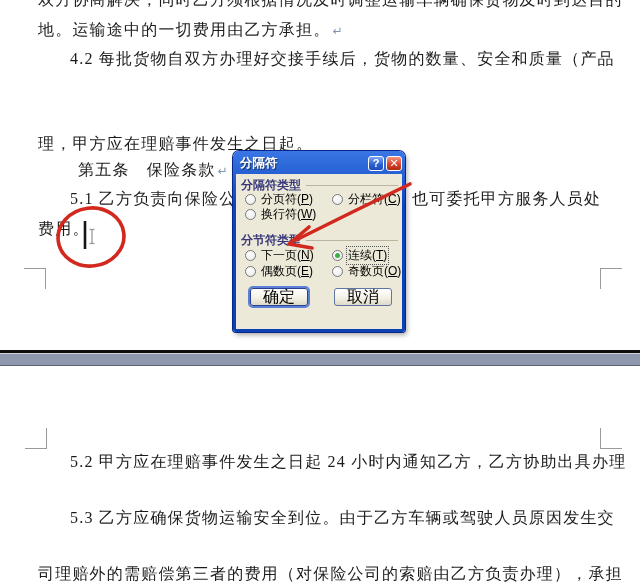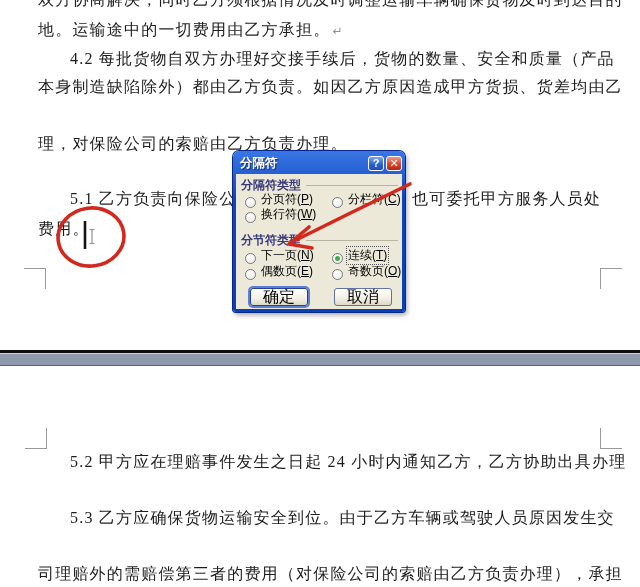--- a/index.html
+++ b/index.html
@@ -37,21 +37,21 @@
   .page-band .gray{height:11px;background:#8e99ad;}
   .page-band .dark{height:1px;background:#5b6070;}
   
   .cmark{position:absolute;width:21px;height:20px;}
   .cm-p1bl{left:24px; top:268px; border-top:1px solid #9a9a9a; border-right:1px solid #9a9a9a;}
   .cm-p1br{left:600px;top:268px; border-top:1px solid #9a9a9a; border-left:1px solid #9a9a9a;}
   .cm-p2tl{left:25px; top:428px; border-bottom:1px solid #9a9a9a; border-right:1px solid #9a9a9a;}
   .cm-p2tr{left:600px;top:428px; border-bottom:1px solid #9a9a9a; border-left:1px solid #9a9a9a;}
   
   .xp-dialog{
-    position:absolute; left:233px; top:151px; width:172px; height:161px;
+    position:absolute; left:233px; top:151px; width:172px; height:181px;
     border-radius:6px 6px 3px 3px;
     background:linear-gradient(180deg,#3a76e4,#0d45c0 30%,#0b3fb4);
     box-shadow:0 0 0 1px #06268a, 2px 3px 5px rgba(0,0,0,.35);
     font-family:"Liberation Sans","DejaVu Sans",sans-serif;
     z-index:20;
   }
   .titlebar{height:22px;display:flex;align-items:center;padding:1px 3px 0 7px;}
   .title{flex:1;color:#fff;font-weight:bold;font-size:12.5px;
     text-shadow:1px 1px 1px rgba(0,0,0,.55);}
   .tb-btn{width:16px;height:15px;margin-left:2px;border:1px solid #fff;border-radius:3px;
@@ -60,21 +60,21 @@
   .help-btn{background:linear-gradient(#7ba4f2,#2a5fd0 60%,#1c4cb8);}
   .close-btn{background:linear-gradient(#f0967e,#da452c 55%,#ad2a12);}
   .dialog-body{
     position:absolute;left:3px;right:3px;top:23px;bottom:3px;
     background:#ECE9D8;font-size:12px;color:#000;
   }
   .grouplabel{position:absolute;left:5px;display:flex;align-items:center;width:157px;
     color:#39397a;font-size:12px;white-space:nowrap;font-weight:bold;}
   .grouplabel::after{content:"";flex:1;height:1px;background:#b9b5a2;margin-left:5px;}
   .g1{top:3px}.g2{top:58px}
-  .radio-row{position:absolute;display:flex;align-items:flex-end;white-space:nowrap;}
+  .radio-row{position:absolute;display:flex;align-items:center;white-space:nowrap;}
   .r1a{top:17px;left:9px}.r1b{top:17px;left:96px}
   .r2a{top:32px;left:9px}
   .r3a{top:73px;left:9px}.r3b{top:73px;left:96px}
   .r4a{top:89px;left:9px}.r4b{top:89px;left:96px}
   .radio{width:11px;height:11px;border:1px solid #787878;border-radius:50%;
     background:radial-gradient(circle at 35% 30%,#fff,#e9e9e9);margin-right:4px;
     box-sizing:border-box;position:relative;flex:none;}
   .radio-row.checked .radio::after{
     content:"";position:absolute;left:2px;top:2px;width:5px;height:5px;border-radius:50%;
     background:#3fae49;}
@@ -91,22 +91,22 @@
   #annot{position:absolute;left:0;top:0;z-index:60;pointer-events:none;}
 </style>
 </head>
 <body>
 
 <div id="screen">
 
   <div class="docline p1l1">双方协商解决，同时乙方须根据情况及时调整运输车辆确保货物及时到达目的</div>
   <div class="docline p1l2"><span>地。运输途中的一切费用由乙方承担。</span><span class="pilcrow">↵</span></div>
   <div class="docline p1l3">4.2 每批货物自双方办理好交接手续后，货物的数量、安全和质量（产品</div>
-  <div class="docline p1l4">本身制造缺陷除外）都由乙方负责。如因乙方原因造成甲方货损、货差均由乙</div>
-  <div class="docline p1l6">理，对保险公司的索赔由乙方负责办理。</div>
+  <div class="docline p1l6">理，甲方应在理赔事件发生之日起。</div>
+  <div class="docline p1l7"><span>第五条　保险条款</span><span class="pilcrow">↵</span></div>
   <div class="docline p1l8">5.1 乙方负责向保险公</div>
   <div class="docline p1l8b">也可委托甲方服务人员处</div>
   <div class="docline p1l9">费用。</div>
 
   <div class="cmark cm-p1bl"></div>
   <div class="cmark cm-p1br"></div>
 
   <div class="page-band">
     <div class="black"></div>
     <div class="lite"></div>

